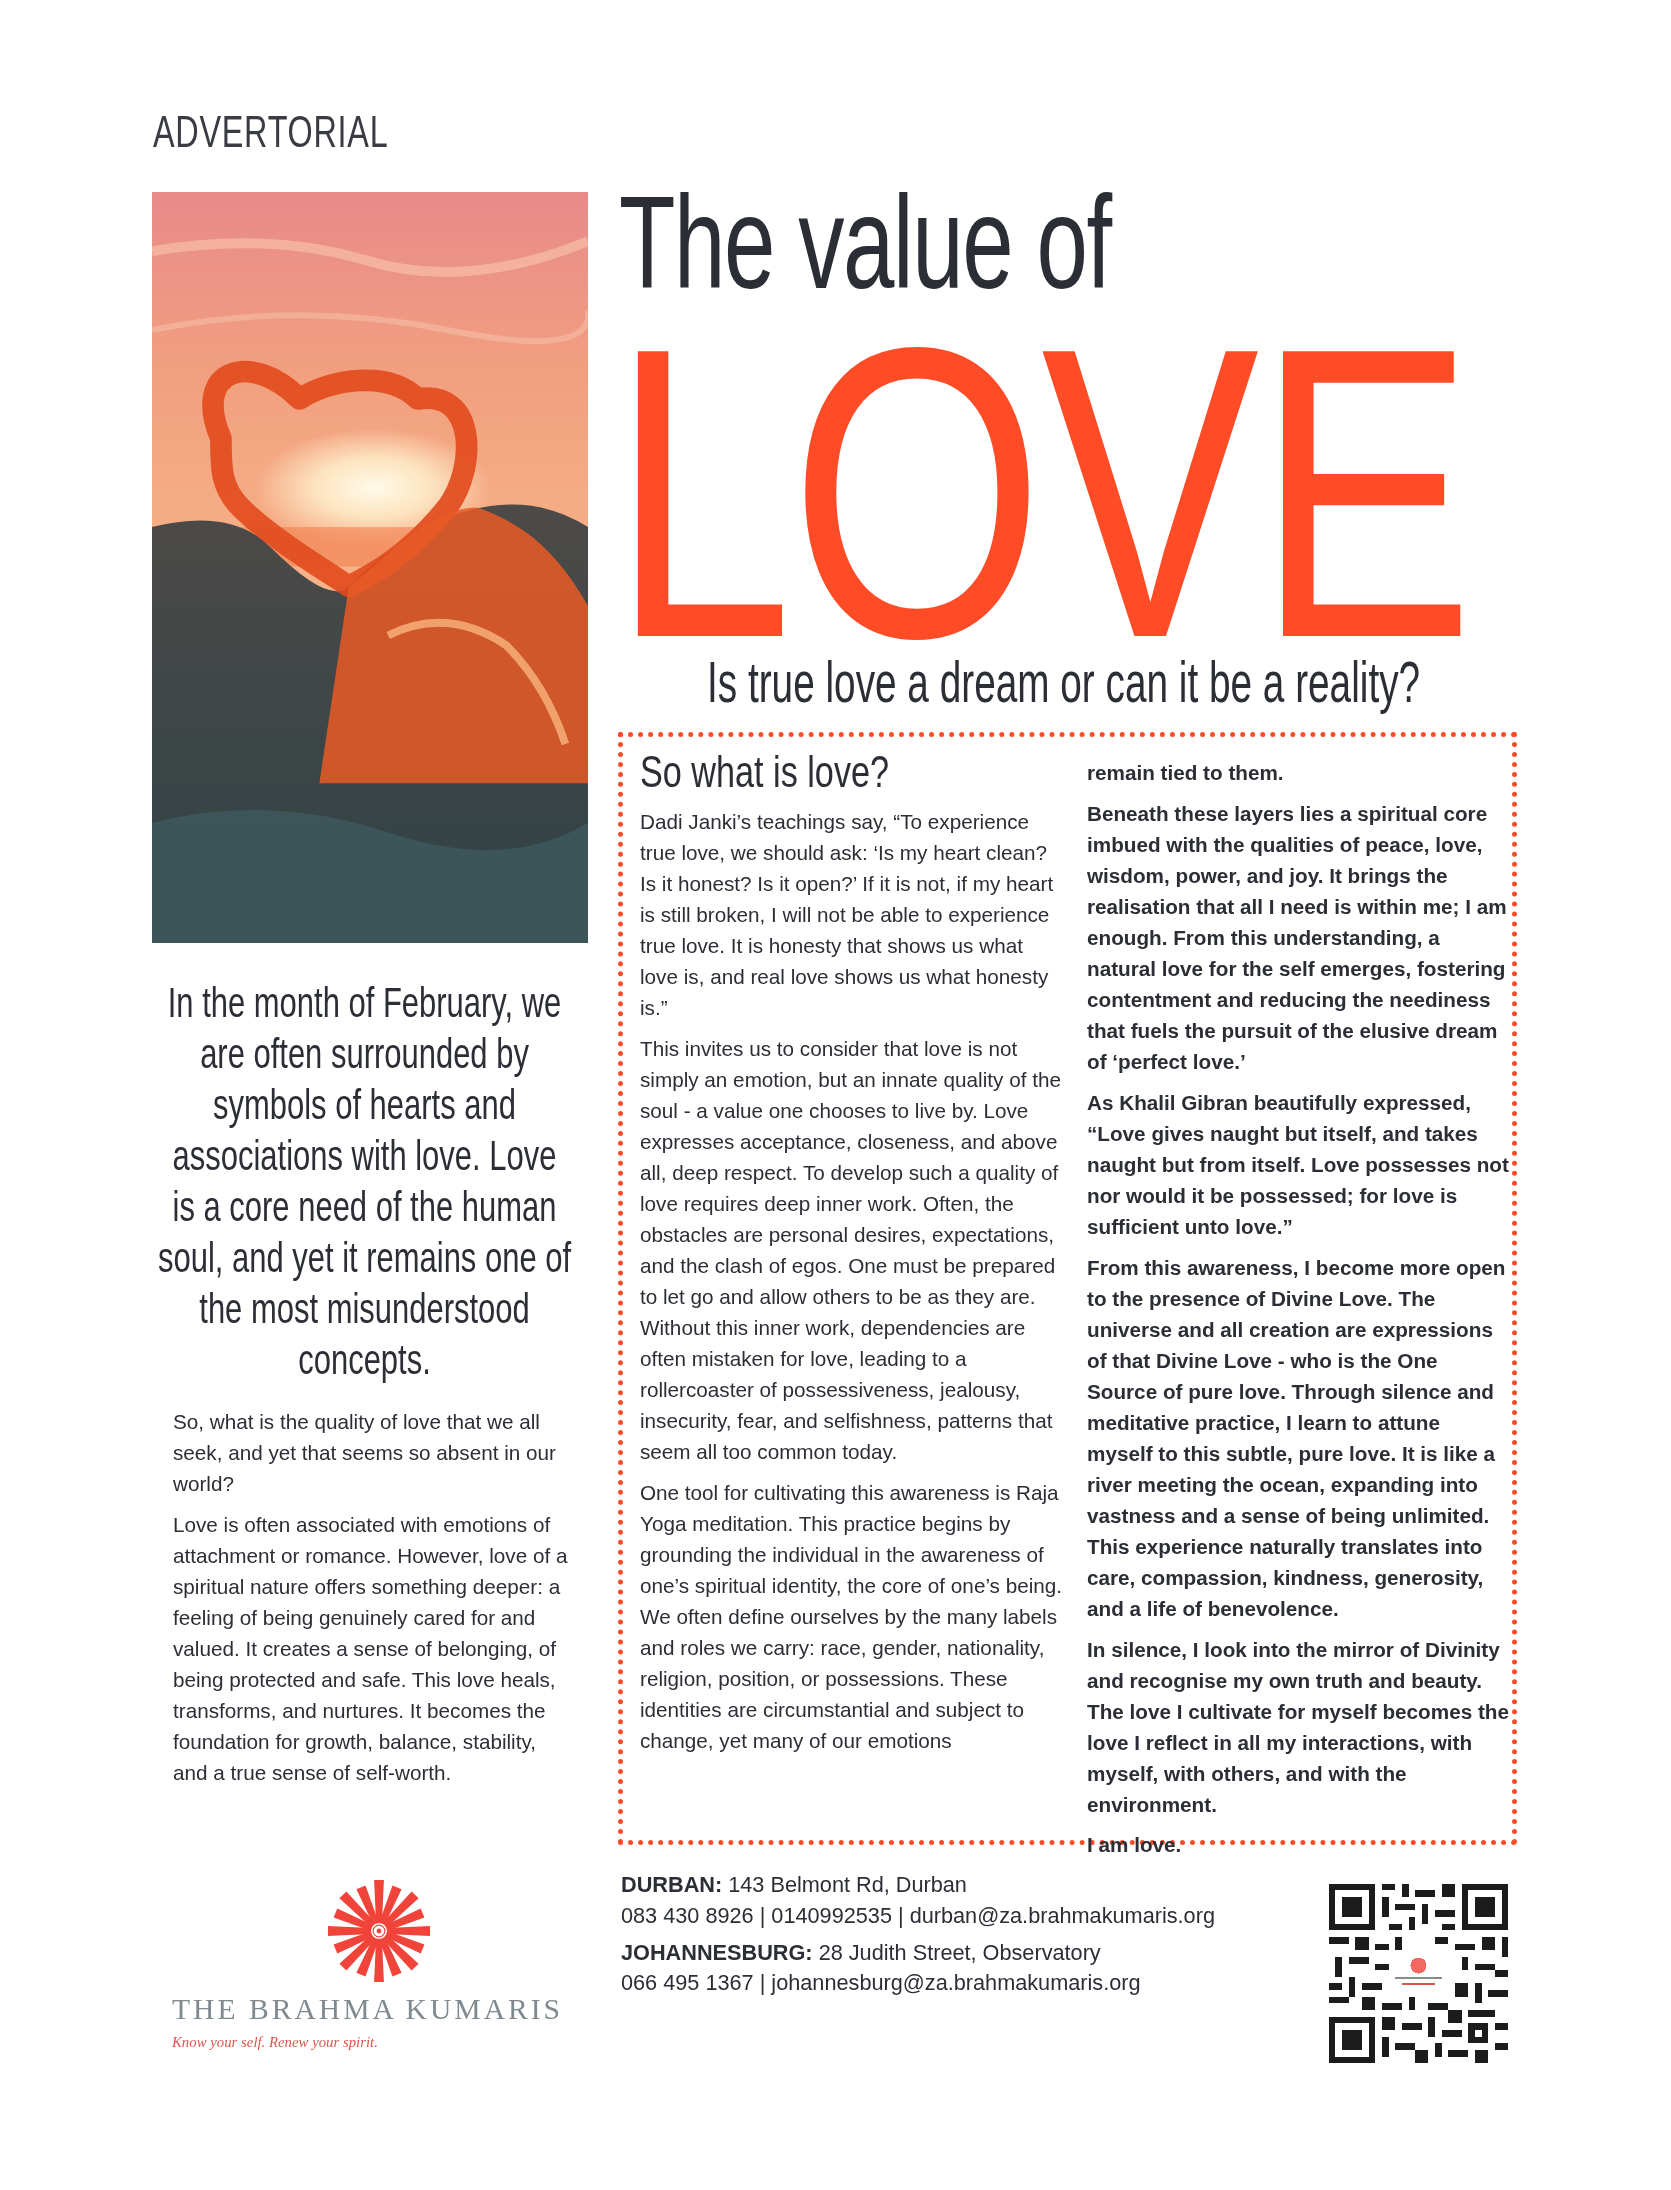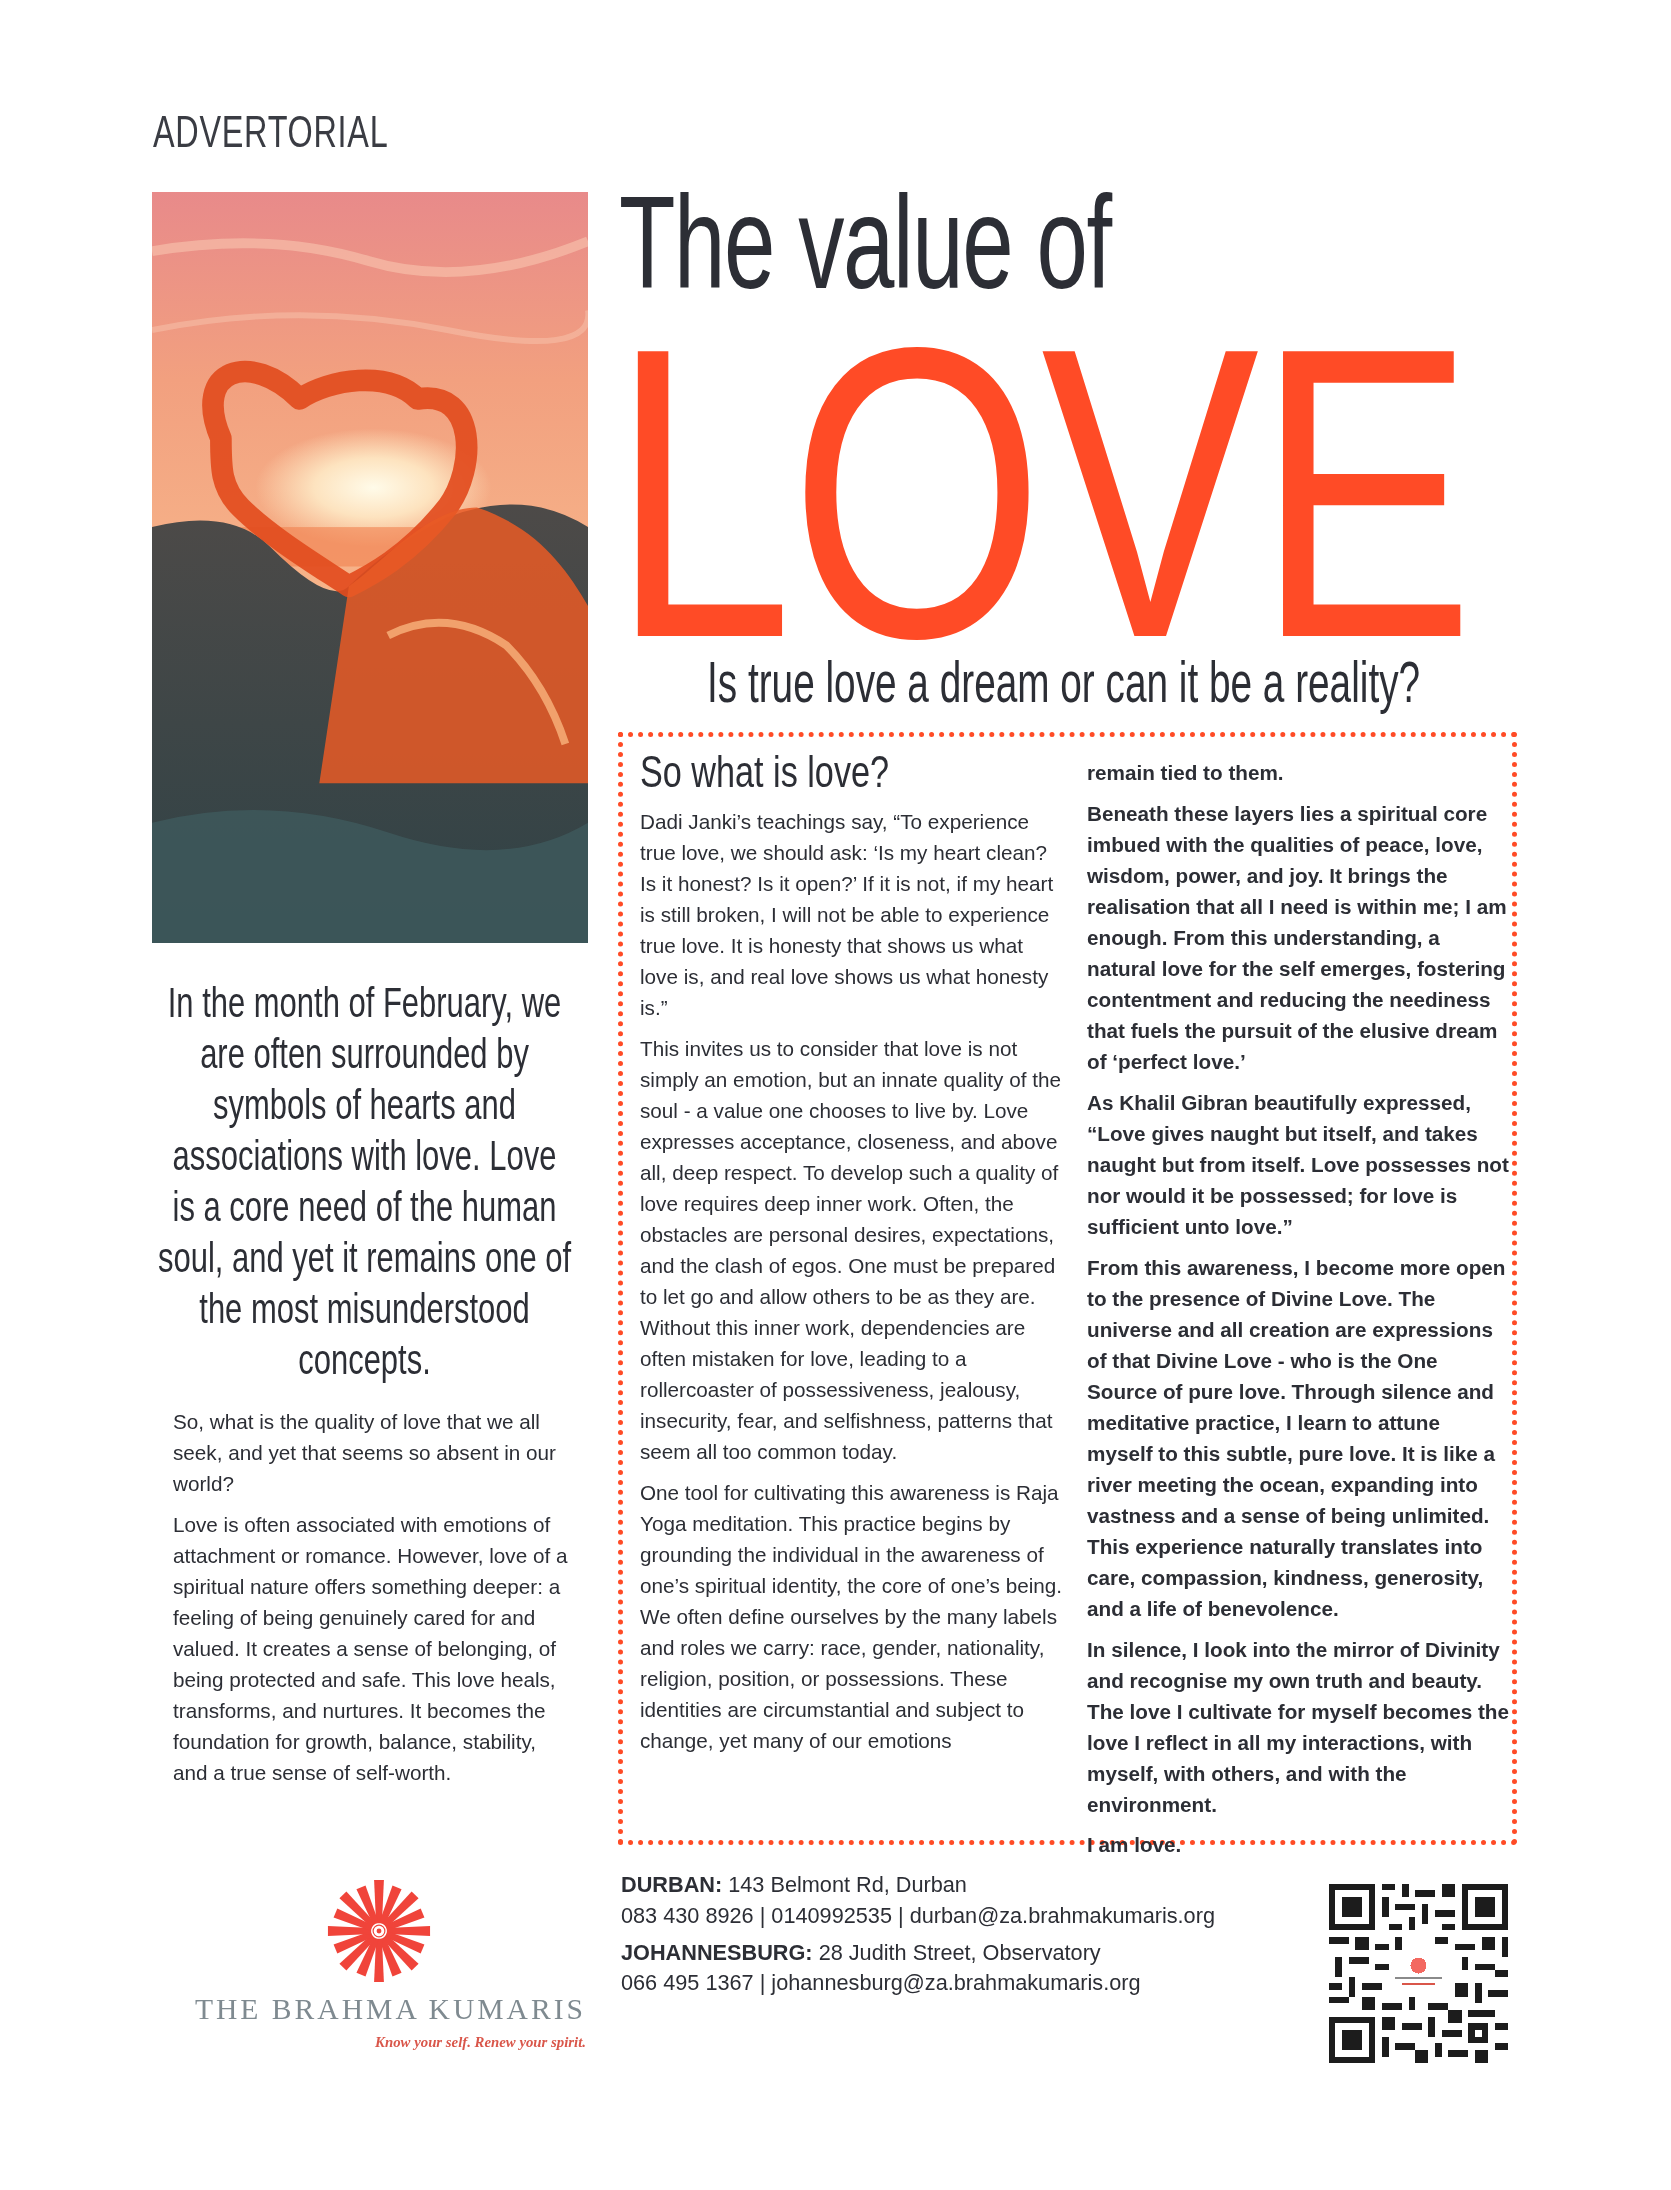--- a/index.html
+++ b/index.html
@@ -23,24 +23,24 @@
   .col-left { left: 173px; top: 1406px; width: 399px; }
   .col-mid { left: 640px; top: 806px; width: 424px; }
   .col-right { left: 1087px; top: 757px; width: 424px; font-weight: bold; }
 
   .section-heading { font-size: 45px; line-height: 1; color: #2c2e35; margin: 0 0 9.9px 0; white-space: nowrap; transform: scaleX(0.76); transform-origin: left top; display: block; }
   .col-mid-head { left: 640px; top: 749px; }
 
   .pullquote { left: 158px; top: 977px; width: 414px; text-align: center; }
   .pullquote-inner { font-size: 43px; line-height: 51px; color: #2c2e35; transform: scaleX(0.72); transform-origin: center top; width: 575px; margin-left: -81px; }
 
-  .logo { left: 172px; top: 1877px; width: 414px; height: 197px; text-align: right; }
+  .logo { left: 172px; top: 1877px; width: 414px; height: 197px; text-align: left; }
   .logo svg { display: block; margin: 0 auto; }
   .logo-name { font-family: "Liberation Serif", "DejaVu Serif", serif; font-size: 29.6px; letter-spacing: 3px; color: #7f8a90; margin-top: 7.9px; white-space: nowrap; }
-  .logo-tag { font-family: "Liberation Serif", "DejaVu Serif", serif; font-style: italic; font-size: 14.8px; color: #d9564a; margin-top: 7.9px; font-weight: bold; }
+  .logo-tag { font-family: "Liberation Serif", "DejaVu Serif", serif; font-style: italic; font-size: 14.8px; color: #d9564a; margin-top: 7.9px; }
 
   .contacts { left: 621px; top: 1870px; width: 670px; font-size: 21.7px; line-height: 30.5px; color: #2c2e35; }
   .contact-block { margin-bottom: 6.9px; }
   .contact-block .city { font-weight: bold; }
   .contact-line { white-space: nowrap; }
 
   .qr { left: 1322px; top: 1877px; width: 193px; height: 193px; }
   .qr svg { display: block; }
 </style>
 </head>

